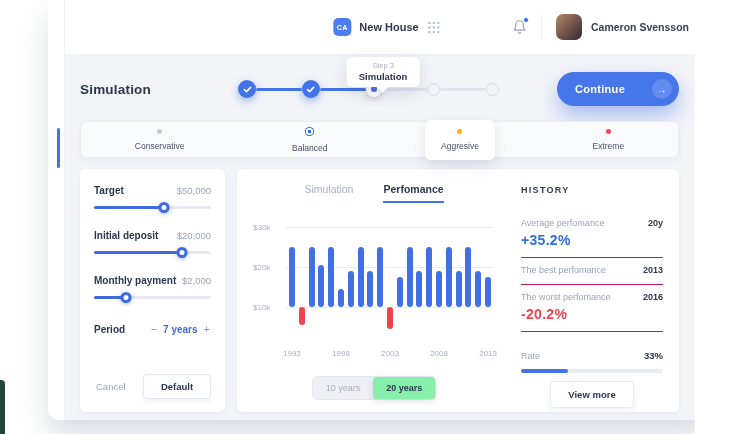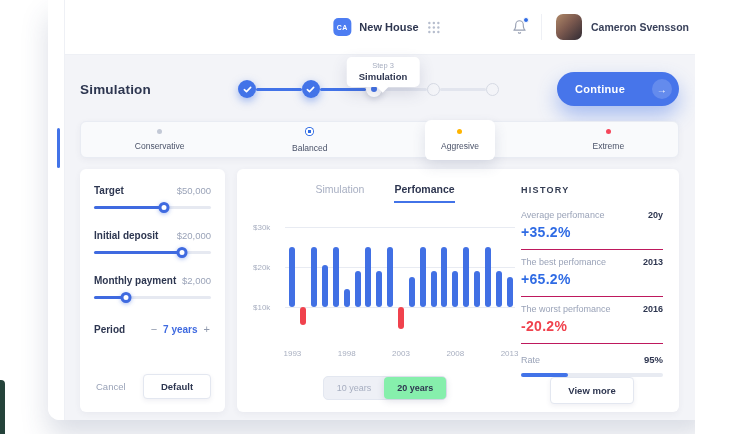--- a/index.html
+++ b/index.html
@@ -118,21 +118,21 @@
   .bars { position:absolute; left:34px; right:2px; top:0; height:120px; }
   .bar { position:absolute; width:6px; border-radius:3px; background:#4170e4; }
   .bar.neg { background:#f0424d; }
   .xlabs { position:absolute; left:34px; right:2px; top:130px; height:12px; }
   .xlab { position:absolute; transform:translateX(-50%); font-size:8px; color:#a8afc0; }
 
   .range-toggle { margin:10px auto 0; display:flex; border:1px solid #e3e7f0; border-radius:5px; background:#eef0f6; }
   .seg { padding:6px 13px; font-size:9px; color:#a7aec0; cursor:pointer; border-radius:4px; }
   .seg.active { background:#86efac; color:#2e3650; font-weight:bold; box-shadow:0 2px 7px rgba(60,70,110,.16); }
 
-  .history-col { width:142px; flex:0 0 142px; margin-left:4px; display:flex; flex-direction:column; padding-top:4px; }
+  .history-col { width:142px; flex:0 0 142px; margin-left:26px; display:flex; flex-direction:column; padding-top:4px;gap:8px; }
   .hist-title { font-size:9px; font-weight:bold; letter-spacing:1.3px; color:#333c52; }
   #history-items { margin-top:8px; }
   .h-item { padding:7px 0 9px; border-bottom:1px solid #be185d; }
   .h-head { display:flex; justify-content:space-between; align-items:baseline; }
   .h-label { font-size:9px; color:#9aa3b8; }
   .h-tag { font-size:9px; color:#2e3650; font-weight:bold; }
   .h-value { margin-top:4px; font-size:14px; font-weight:bold; letter-spacing:.3px; }
   .rate { padding-top:10px; }
   .rate-head { display:flex; justify-content:space-between; align-items:baseline; }
   .rate-label { font-size:9px; color:#9aa3b8; }
@@ -353,34 +353,33 @@
                       <span class="h-label">Average perfomance</span>
                       <span class="h-tag">20y</span>
                     </div>
                     <div class="h-value" style="color: rgb(47, 107, 228);">+35.2%</div>
                   </div>
                   <div class="h-item">
                     <div class="h-head">
                       <span class="h-label">The best perfomance</span>
                       <span class="h-tag">2013</span>
                     </div>
-                    <div class="h-value" style="color: rgb(47, 107, 228);">+65.2%</div>
                   </div>
                   <div class="h-item">
                     <div class="h-head">
                       <span class="h-label">The worst perfomance</span>
                       <span class="h-tag">2016</span>
                     </div>
                     <div class="h-value" style="color: rgb(240, 66, 77);">-20.2%</div>
                   </div>
                 </div>
               <div class="rate">
                 <div class="rate-head">
                   <span class="rate-label">Rate</span>
-                  <span class="rate-val">95%</span>
+                  <span class="rate-val">33%</span>
                 </div>
                 <div class="rate-track">
                   <div class="rate-fill" id="rate-fill" style="width: 33%;"></div>
                 </div>
               </div>
               <button class="view-more">View more</button>
             </div>
           </div>
 
         </div>

